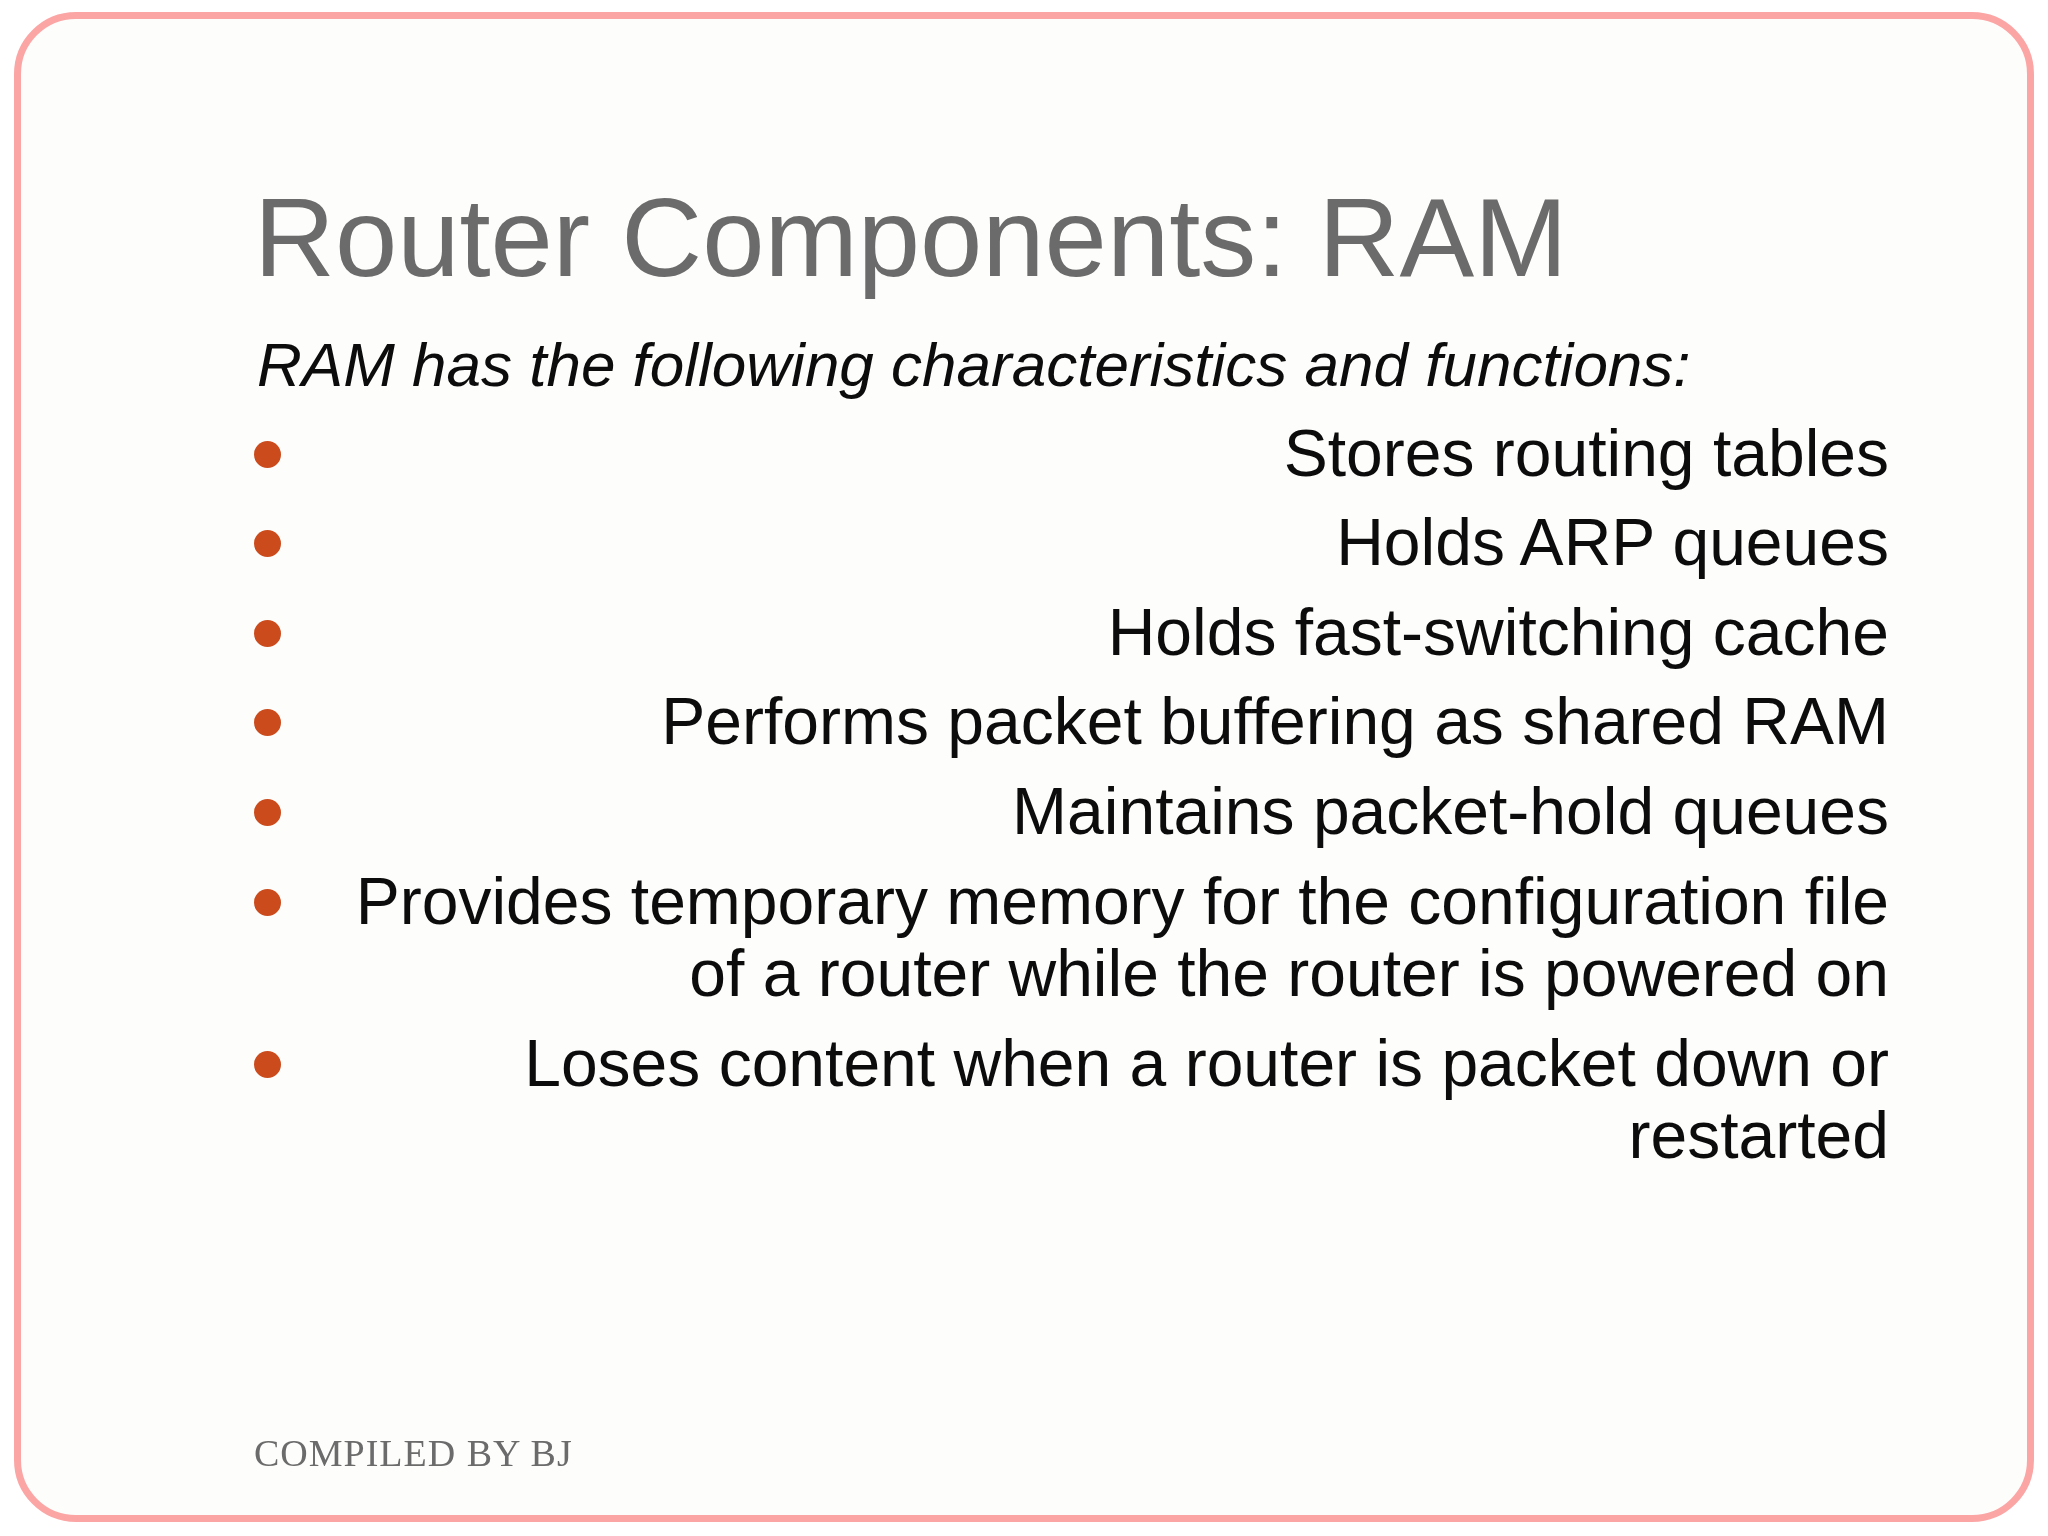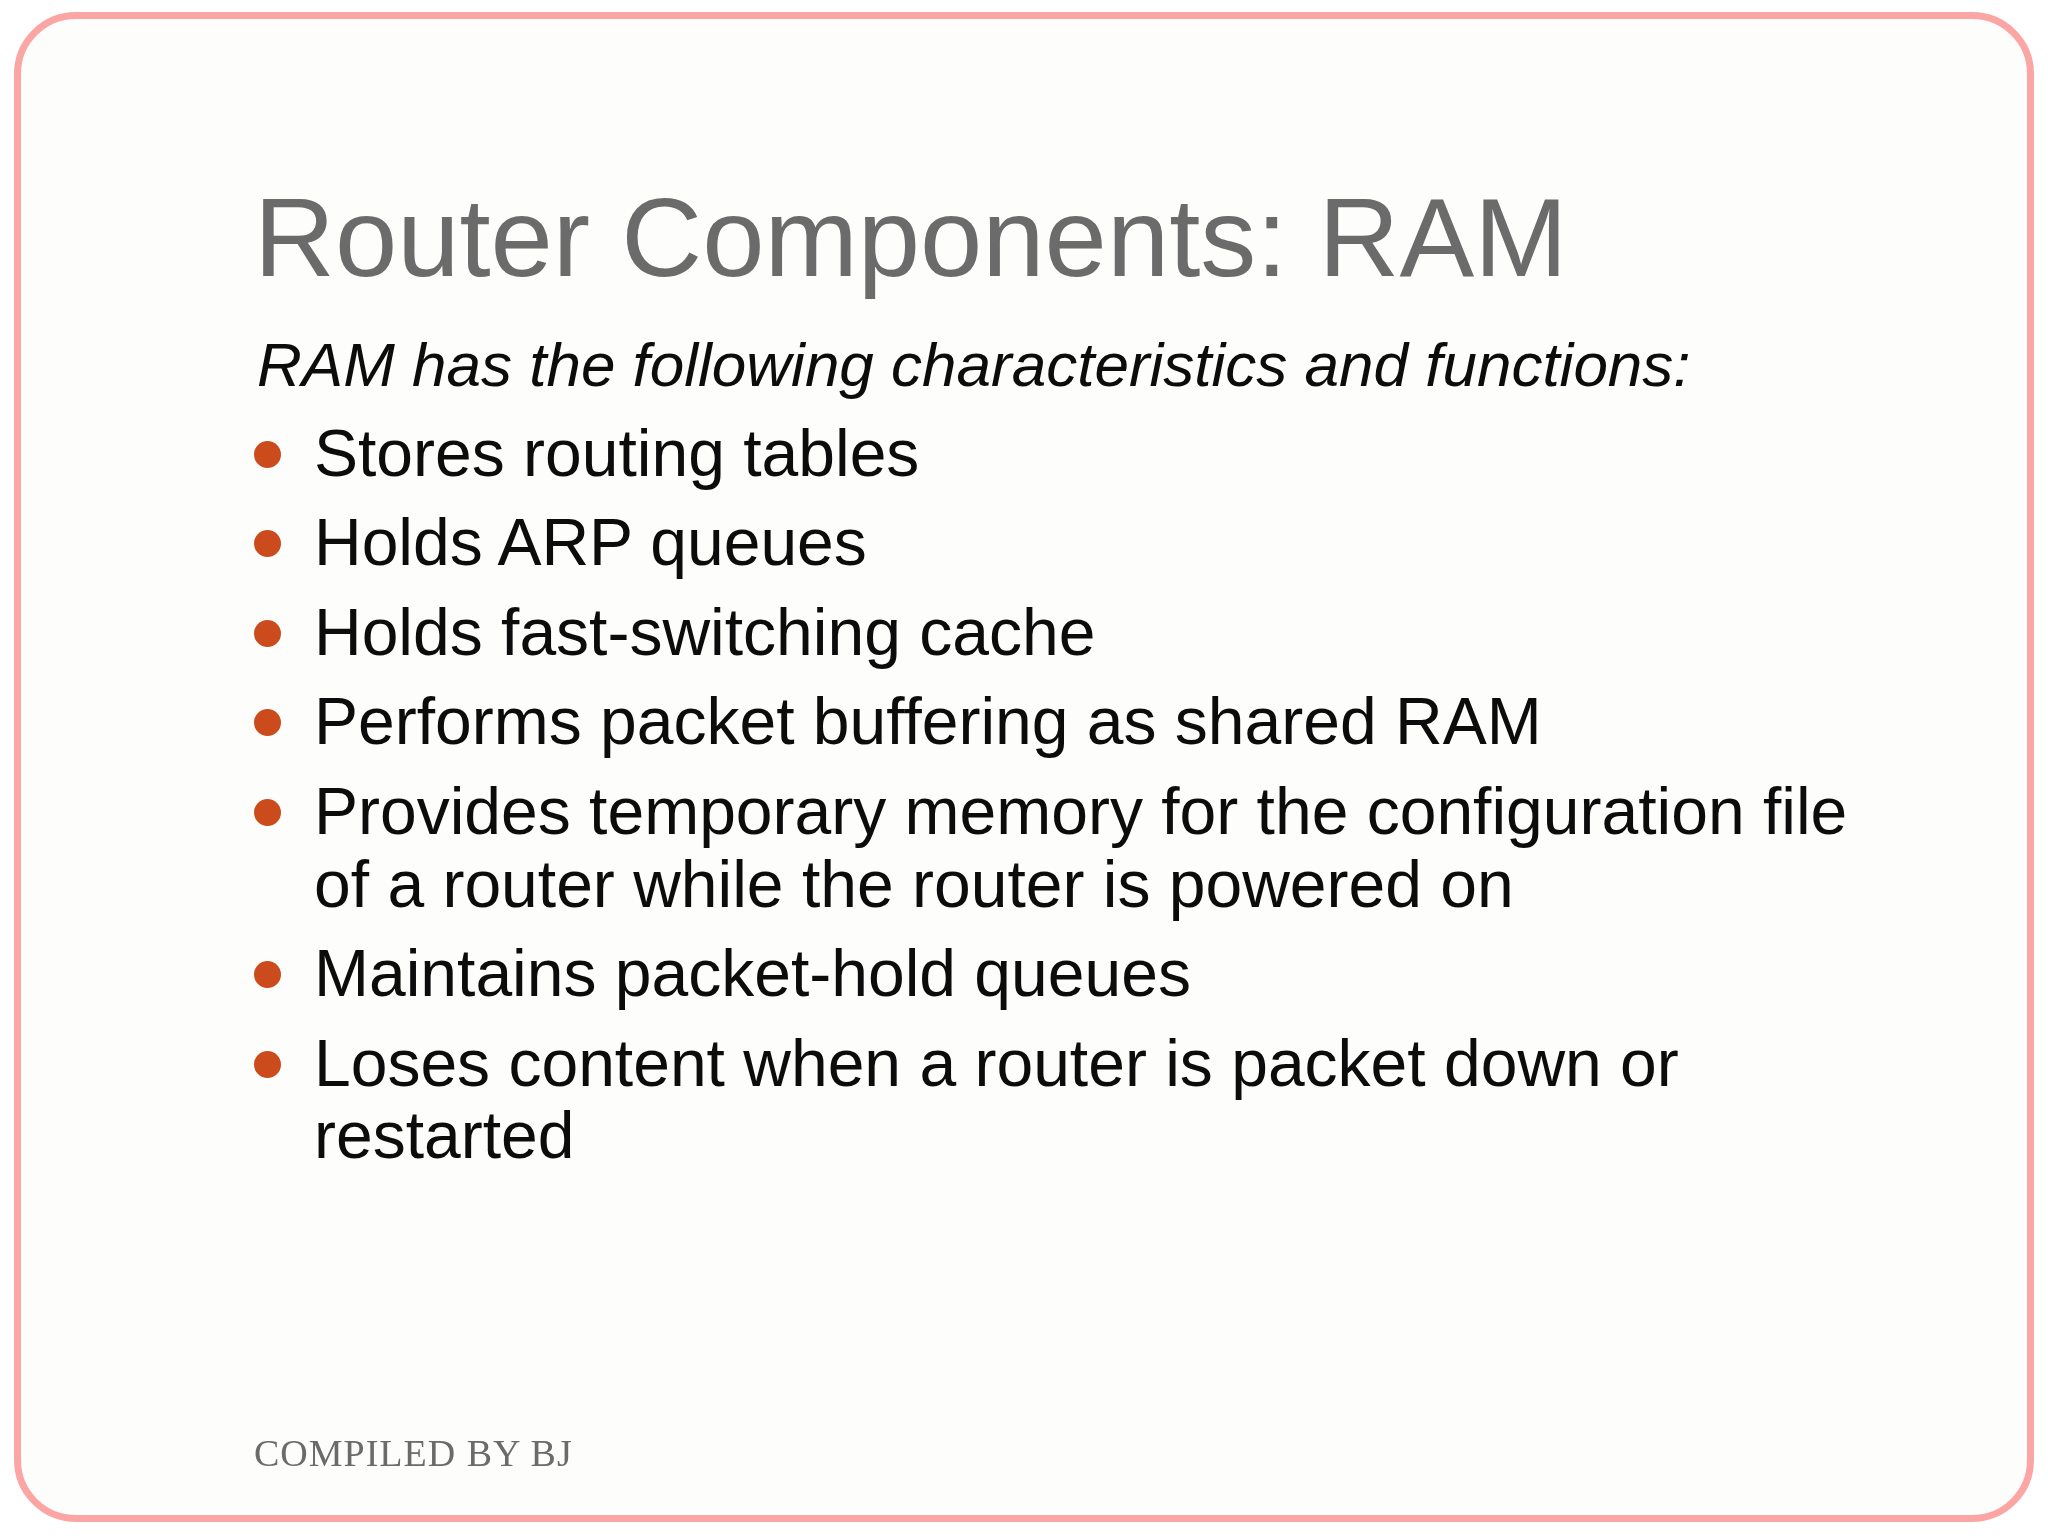--- a/index.html
+++ b/index.html
@@ -41,20 +41,21 @@
     font-size: 62px;
     line-height: 1.1;
     color: #0c0c0c;
     font-style: italic;
   }
   ul.bullet-list {
     list-style: none;
     margin: 17px 0 0 0;
     padding: 0;
     width: 1635px;
+    text-align: right;
   }
   ul.bullet-list li {
     display: flex;
     align-items: flex-start;
     margin: 0 0 17px 0;
     font-size: 66px;
     line-height: 1.1;
     color: #0c0c0c;
   }
   .dot {
@@ -100,25 +101,25 @@
         <li>
         <span class="dot"></span>
         <span class="li-text">Holds fast-switching cache</span>
       </li>
         <li>
         <span class="dot"></span>
         <span class="li-text">Performs packet buffering as shared RAM</span>
       </li>
         <li>
         <span class="dot"></span>
-        <span class="li-text">Provides temporary memory for the configuration file of a router while the router is powered on</span>
+        <span class="li-text">Maintains packet-hold queues</span>
       </li>
         <li>
         <span class="dot"></span>
-        <span class="li-text">Maintains packet-hold queues</span>
+        <span class="li-text">Provides temporary memory for the configuration file of a router while the router is powered on</span>
       </li>
         <li>
         <span class="dot"></span>
         <span class="li-text">Loses content when a router is packet down or restarted</span>
       </li>
       </ul>
   </div>
 
   <div class="footer">COMPILED BY BJ</div>
 </div>

